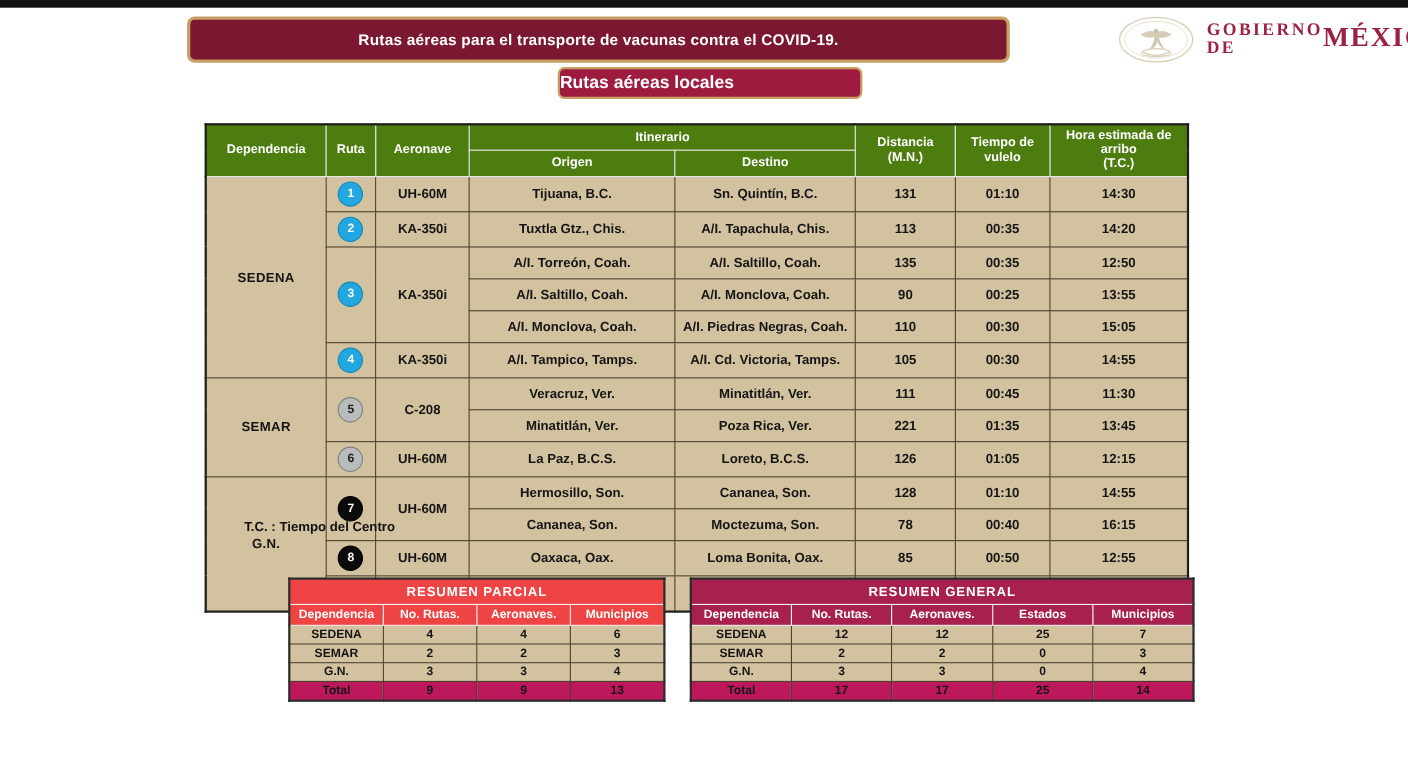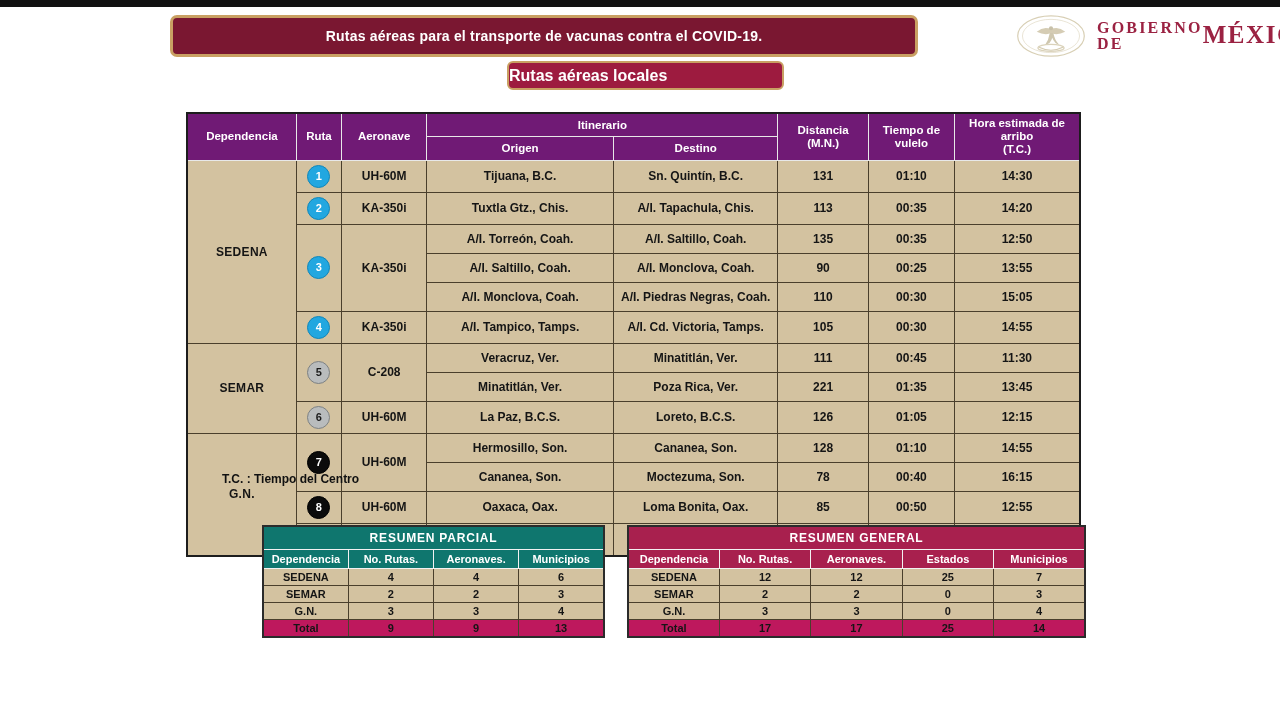--- a/index.html
+++ b/index.html
@@ -105,21 +105,21 @@
     left: 186px;
     width: 895px;
   }
   table.routes {
     border-collapse: collapse;
     width: 895px;
     table-layout: fixed;
     border: 2px solid #1d1d1d;
   }
   table.routes th {
-    background: #701a75;
+    background: #4d7c0f;
     color: #ffffff;
     font-size: 11.5px;
     font-weight: bold;
     padding: 3px 2px;
     border: 1px solid #e8e8e8;
     line-height: 1.15;
     text-align: center;
   }
   table.routes td {
     background: #d3c2a0;
@@ -190,21 +190,21 @@
     font-size: 11px;
     font-weight: bold;
     text-align: center;
     border: 1px solid #4a3f2c;
     padding: 2px 2px;
   }
   .summary td.total { background: #be185d; }
 
   #summary-parcial { top: 525px; left: 262px; width: 343px; }
   #summary-parcial .cap,
-  #summary-parcial th.col { background: #0f766e; }
+  #summary-parcial th.col { background: #ef4444; }
 
   #summary-general { top: 525px; left: 627px; width: 459px; }
   #summary-general .cap,
   #summary-general th.col { background: #a8204e; }
 
   
   .scrollbar-track {
     position: absolute;
     left: 0;
     top: 684px;

